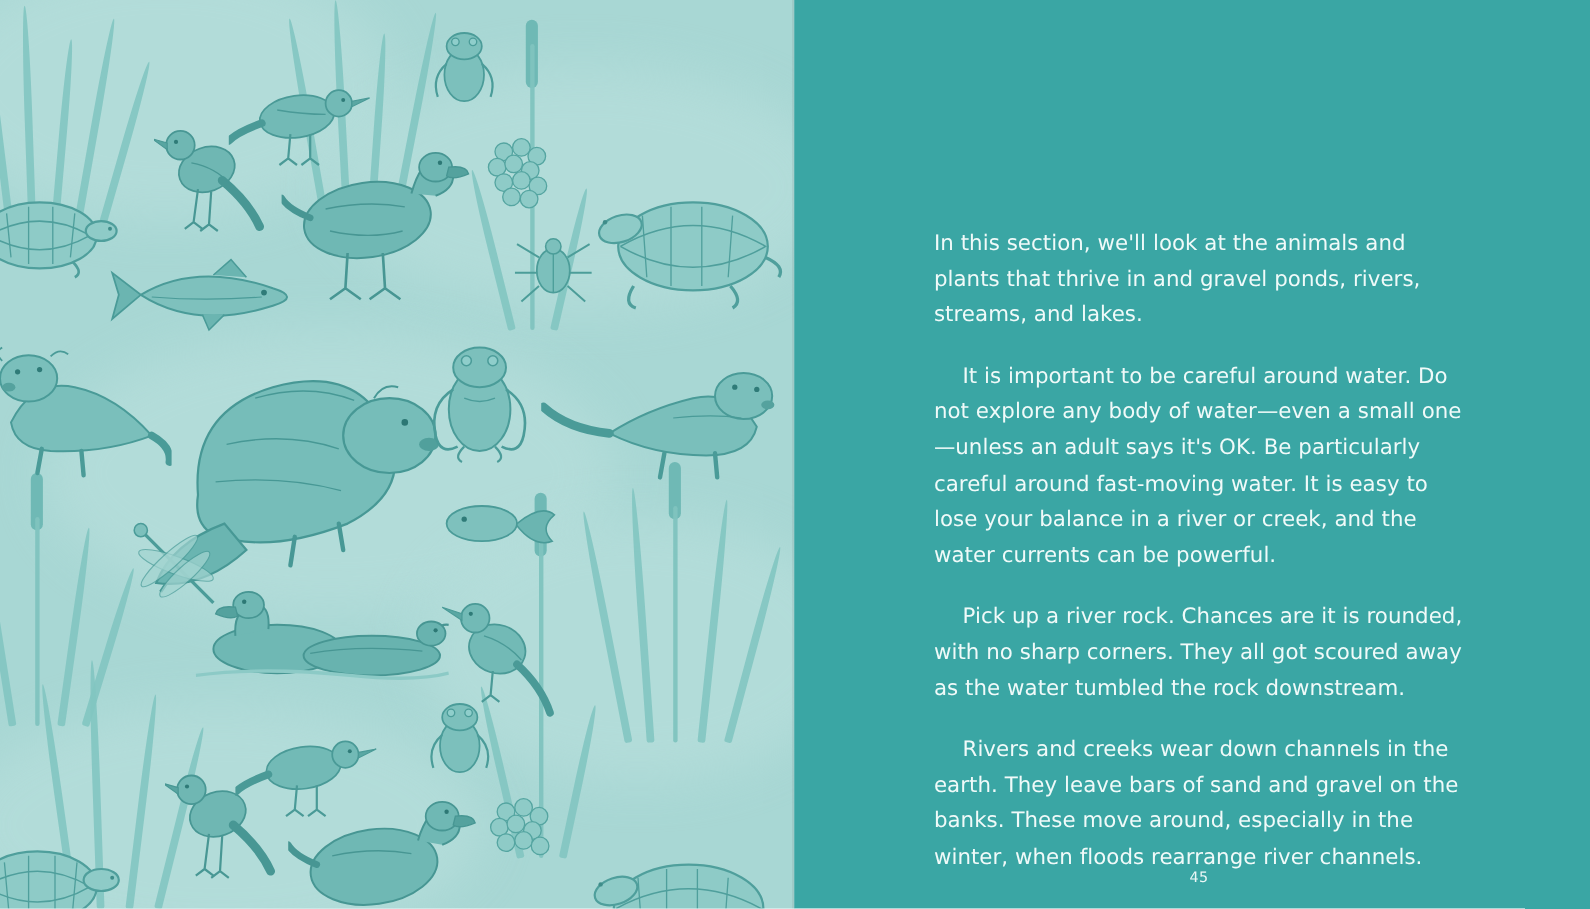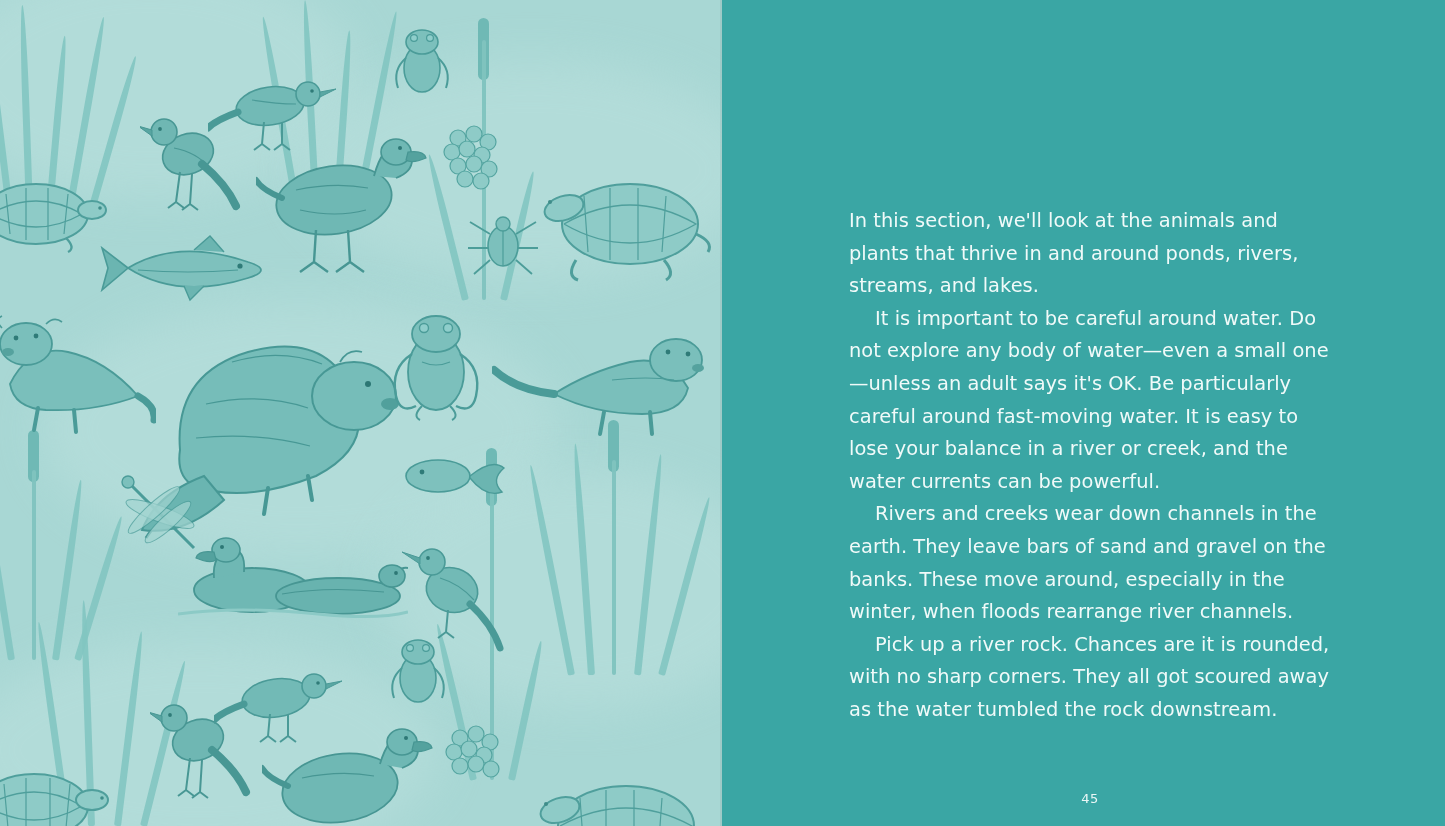--- a/index.html
+++ b/index.html
@@ -101,21 +101,21 @@
     left: 127px;
     top: 205px;
     width: 482px;
     color: #f0faf9;
     font-family: "DejaVu Sans", sans-serif;
     font-size: 19.4px;
     line-height: 32.6px;
     letter-spacing: 0.05px;
   }
   .body-copy p { margin: 0; }
-  .body-copy p.indent { text-indent: 26px; }
+  .body-copy p.indent { text-indent: 26px; margin-top: 23px; }
   .folio {
     position: absolute;
     left: 127px;
     top: 762px;
     width: 482px;
     text-align: center;
     color: #eaf7f6;
     font-family: "DejaVu Sans", sans-serif;
     font-size: 13px;
     letter-spacing: .4px;
@@ -497,22 +497,22 @@
       </div>
 
     </div>
   </div>
 
   <div class="gutter"></div>
 
   <div class="page-right">
 
     <div class="body-copy">
-      <p>In this section, we'll look at the animals and plants that thrive in and around ponds, rivers, streams, and lakes.</p>
+      <p>In this section, we'll look at the animals and plants that thrive in and gravel ponds, rivers, streams, and lakes.</p>
       <p class="indent">It is important to be careful around water. Do not explore any body of water—even a small one—unless an adult says it's OK. Be particularly careful around fast-moving water. It is easy to lose your balance in a river or creek, and the water currents can be powerful.</p>
+      <p class="indent">Pick up a river rock. Chances are it is rounded, with no sharp corners. They all got scoured away as the water tumbled the rock downstream.</p>
       <p class="indent">Rivers and creeks wear down channels in the earth. They leave bars of sand and gravel on the banks. These move around, especially in the winter, when floods rearrange river channels.</p>
-      <p class="indent">Pick up a river rock. Chances are it is rounded, with no sharp corners. They all got scoured away as the water tumbled the rock downstream.</p>
     </div>
 
     <div class="folio">45</div>
   </div>
 
 </div>
 
 </body></html>

